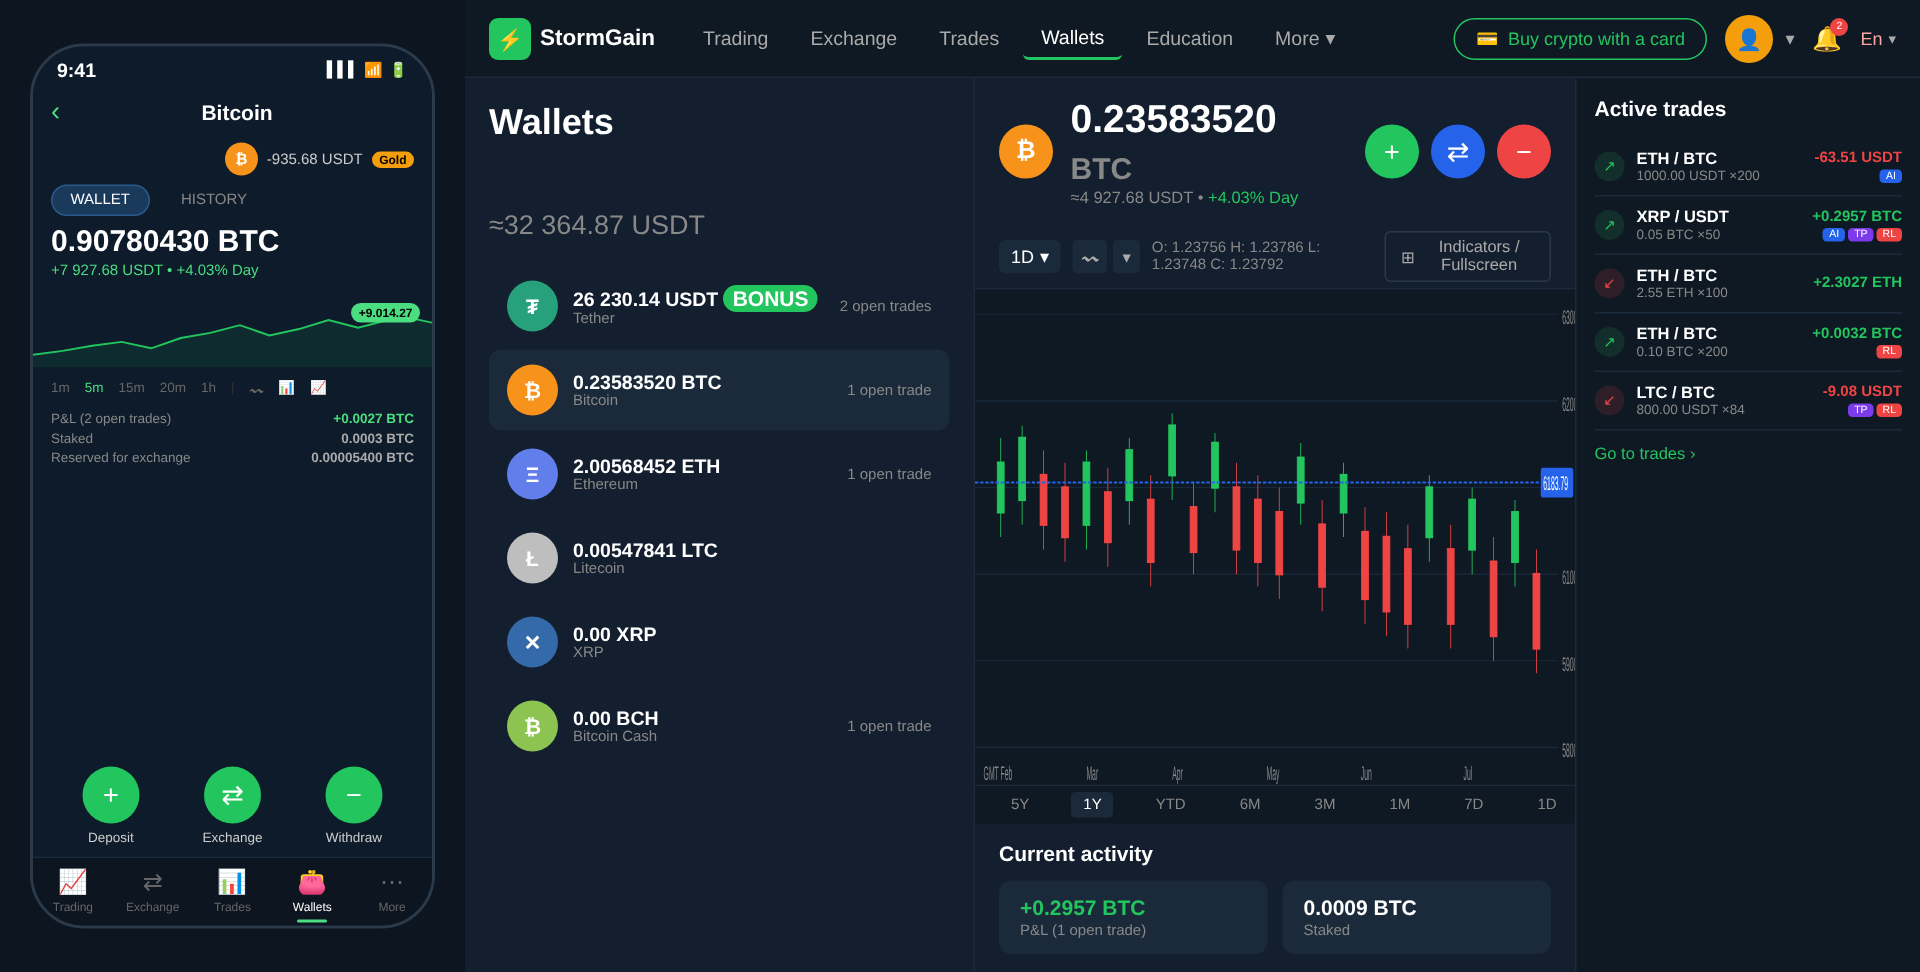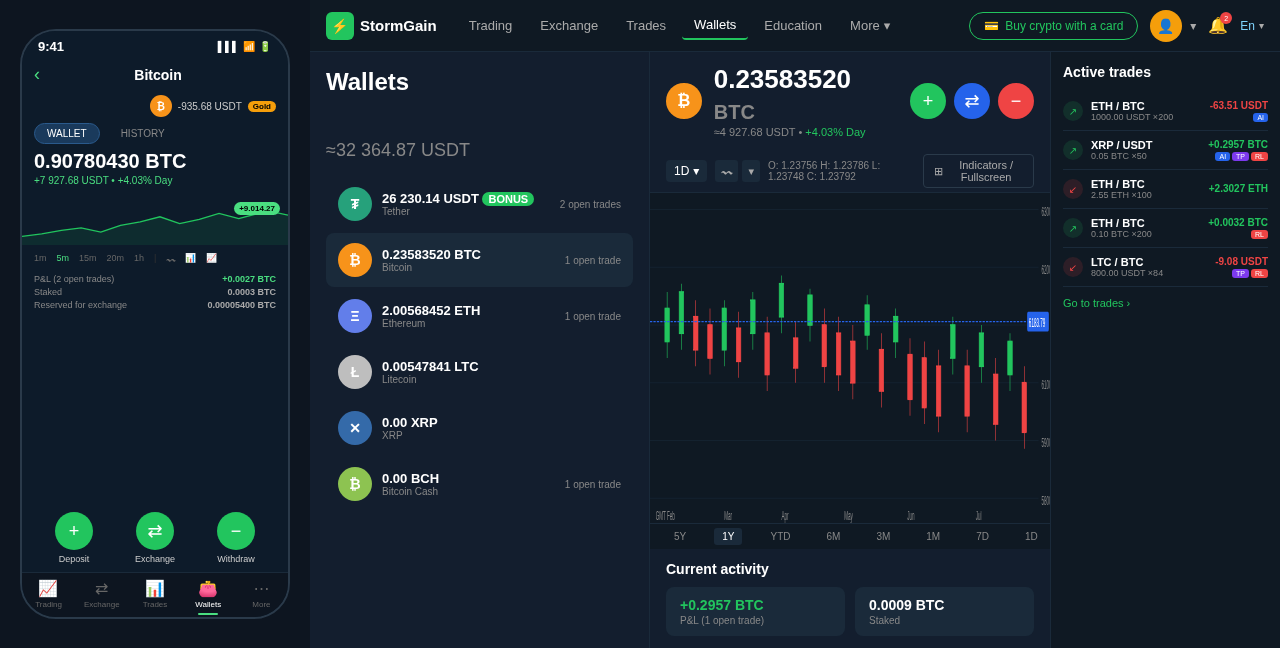--- a/index.html
+++ b/index.html
@@ -352,21 +352,21 @@
       color: #fff;
       font-size: 7px;
       width: 12px;
       height: 12px;
       border-radius: 50%;
       display: flex;
       align-items: center;
       justify-content: center;
     }
     .nav-lang {
-      color: #7dd3fc;
+      color: #fca5a5;
       font-size: 12px;
       margin-left: 8px;
       cursor: pointer;
     }
 
     
     .content-area {
       display: flex;
       flex: 1;
       overflow: hidden;
@@ -438,21 +438,21 @@
     .wallet-right {
       text-align: left;
     }
     .wallet-open-trade {
       color: #888;
       font-size: 10px;
     }
     .bonus-badge {
       background: #22c55e;
       color: #fff;
-      font-size: 11px;
+      font-size: 14px;
       padding: 1px 6px;
       border-radius: 10px;
       font-weight: 700;
     }
 
     
     .chart-panel {
       flex: 1;
       background: #131e2e;
       display: flex;

